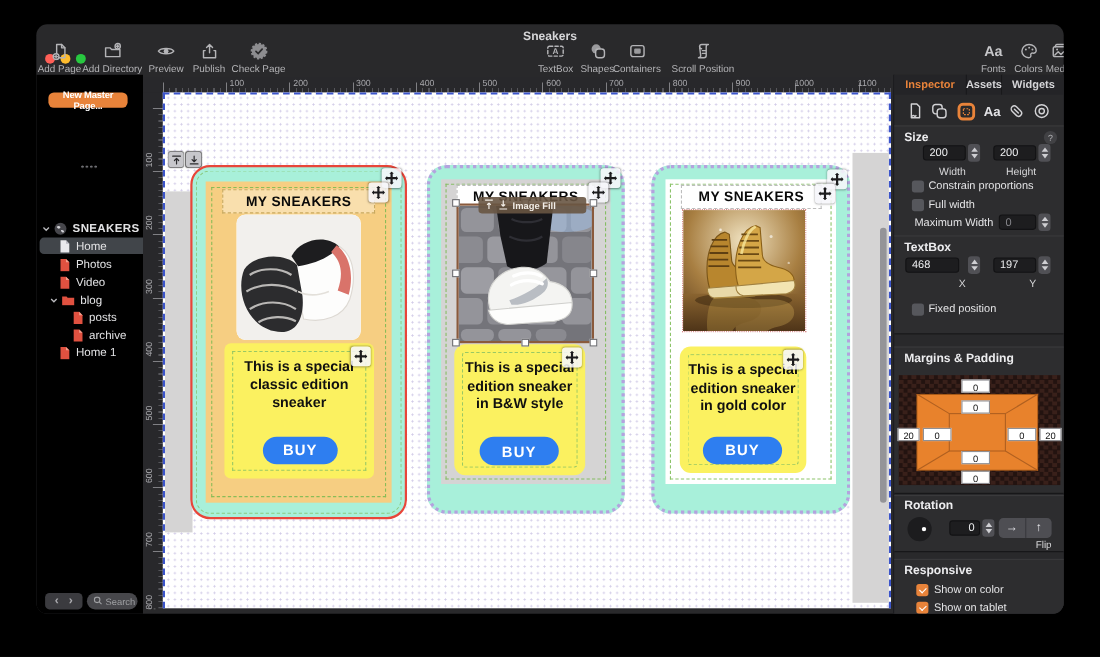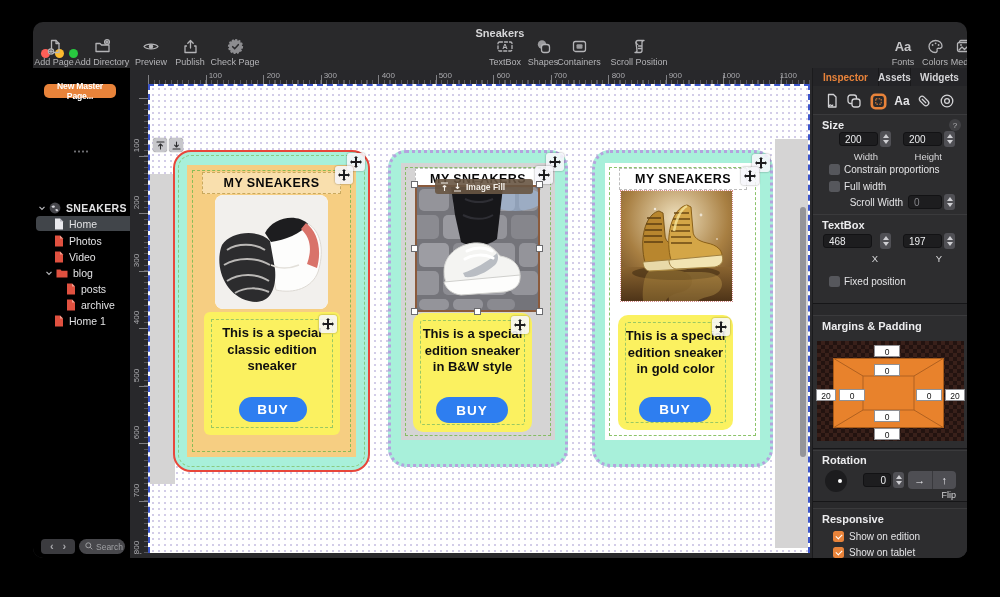--- a/index.html
+++ b/index.html
@@ -602,21 +602,21 @@
       <div class="fld" style="left:26px;top:17px;width:39px">200</div>
       <div class="stp" style="left:67px;top:16px"></div>
       <div class="flbl" style="left:26px;top:36px;width:39px">Width</div>
       <div class="fld" style="left:90px;top:17px;width:39px">200</div>
       <div class="stp" style="left:131px;top:16px"></div>
       <div class="flbl" style="left:90px;top:36px;width:39px">Height</div>
       <div class="cb" style="left:16px;top:49px"></div>
       <div class="cblbl" style="left:31px;top:49px">Constrain proportions</div>
       <div class="cb" style="left:16px;top:66px"></div>
       <div class="cblbl" style="left:31px;top:66px">Full width</div>
-      <div class="cblbl" style="left:15px;top:82px;width:75px;text-align:right">Scroll Width</div>
+      <div class="cblbl" style="left:15px;top:82px;width:75px;text-align:right">Maximum Width</div>
       <div class="fld dim" style="left:95px;top:80px;width:34px">0</div>
       <div class="stp" style="left:131px;top:79px"></div>
     </div>
 
     <div class="sec" style="top:146px;height:88px">
       <div class="shead" style="top:4px">TextBox</div>
       <div class="fld" style="left:10px;top:19px;width:49px">468</div>
       <div class="stp" style="left:67px;top:18px"></div>
       <div class="flbl" style="left:26px;top:38px;width:39px">X</div>
       <div class="fld" style="left:90px;top:19px;width:39px">197</div>
@@ -652,20 +652,20 @@
       <div class="flipseg">
         <span class="fb">→</span>
         <span class="fb">↑</span>
       </div>
       <div class="flbl" style="left:95px;top:39px;width:48px;font-size:9px">Flip</div>
     </div>
 
     <div class="sec" style="top:440px;height:50px">
       <div class="shead" style="top:4px">Responsive</div>
       <div class="cb on" style="left:20px;top:22px"></div>
-      <div class="cblbl" style="left:36px;top:22px">Show on edition</div>
+      <div class="cblbl" style="left:36px;top:22px">Show on color</div>
       <div class="cb on" style="left:20px;top:38px"></div>
       <div class="cblbl" style="left:36px;top:38px">Show on tablet</div>
     </div>
   </div>
 
 </div>
 </div>
 
 </body></html>

